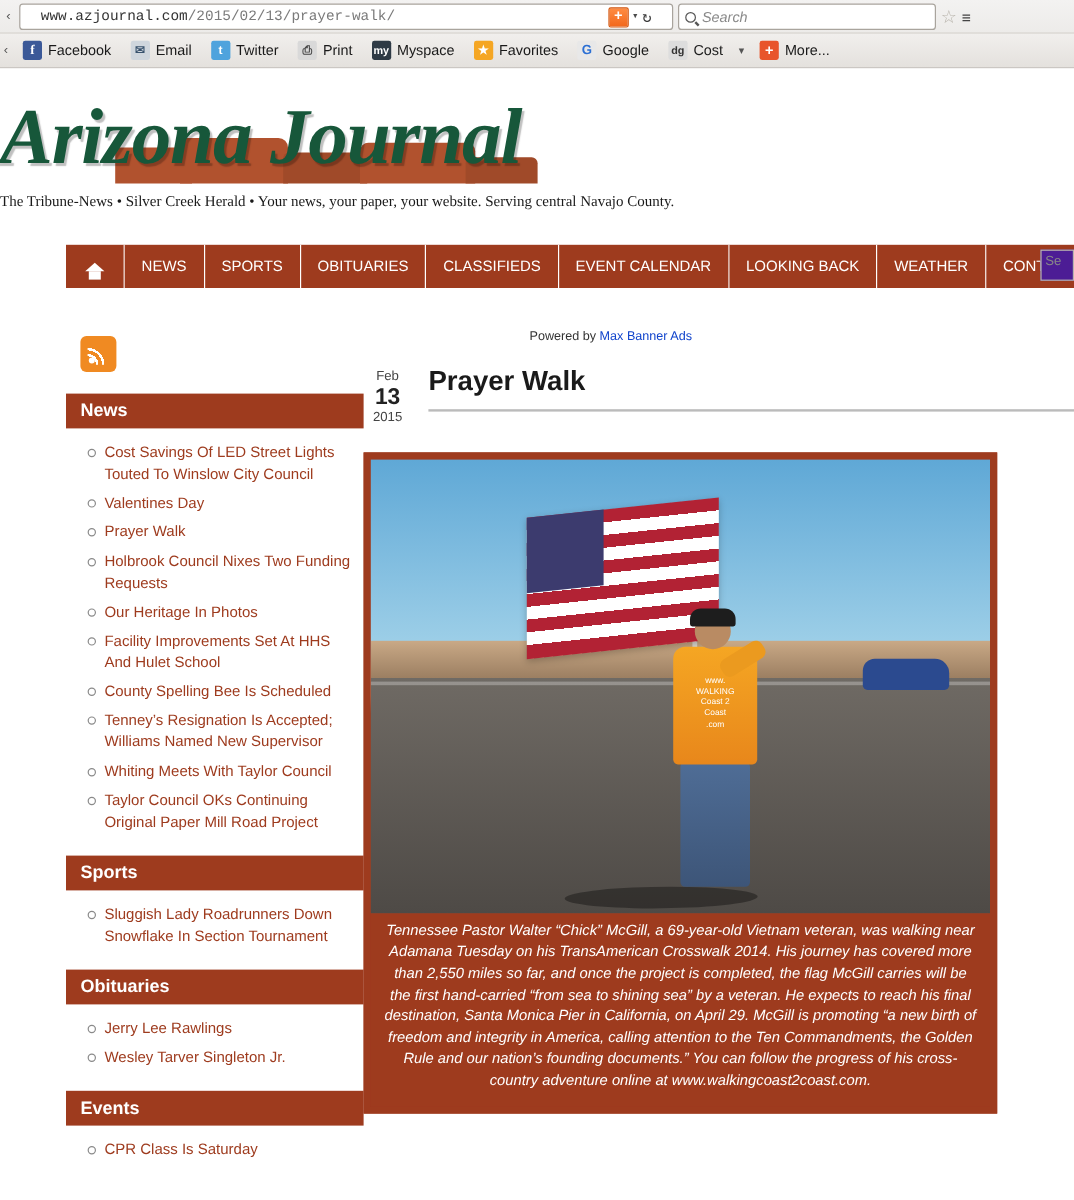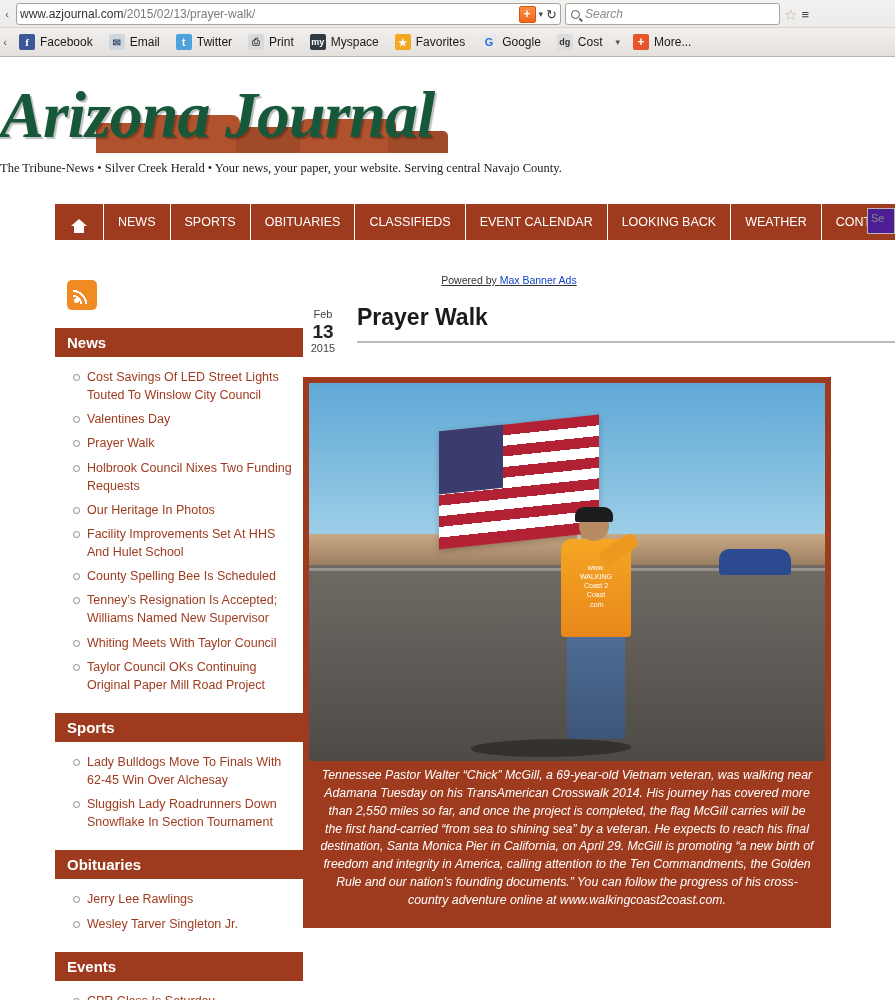--- a/index.html
+++ b/index.html
@@ -30,24 +30,25 @@
   }
   .url-box {
     flex: 0 0 auto;
     width: 545px;
     height: 22px;
     background: #fff;
     border: 1px solid #a9a49d;
     border-radius: 3px;
     display: flex;
     align-items: center;
-    padding: 0 3px;
+    padding: 0 17px;
     font-size: 12px;
     color: #333;
     position: relative;
+    font-family: Liberation Mono, monospace;
   }
   .url-text { white-space: nowrap; overflow: hidden; }
   .url-text .dim { color: #7a7a7a; }
   .url-actions {
     margin-left: auto;
     display: flex;
     align-items: center;
     gap: 3px;
   }
   .btn-orange {
@@ -292,21 +293,20 @@
   }
 
   
   .main { flex: 1; padding-right: 0px; position: relative; }
   .powered {
     font-size: 10.5px;
     color: #333;
     text-align: center;
     margin: 8px 0 18px 0;
     padding-right: 180px;
-    text-decoration: underline;
   }
   .powered a { color: #1144cc; text-decoration: none; }
 
   .article-head {
     display: flex;
     align-items: flex-start;
     gap: 14px;
   }
   .datebox {
     width: 40px;
@@ -571,21 +571,20 @@
             <li><a>Whiting Meets With Taylor Council</a></li>
             <li><a>Taylor Council OKs Continuing Original Paper Mill Road Project</a></li>
           </ul>
         </div>
       </div>
 
       <div>
         <div class="sec-head">Sports</div>
         <div class="sec-body">
           <ul class="linklist">
-            <li><a>Lady Bulldogs Move To Finals With 62-45 Win Over Alchesay</a></li>
             <li><a>Sluggish Lady Roadrunners Down Snowflake In Section Tournament</a></li>
           </ul>
         </div>
       </div>
 
       <div>
         <div class="sec-head">Obituaries</div>
         <div class="sec-body">
           <ul class="linklist">
             <li><a>Jerry Lee Rawlings</a></li>

